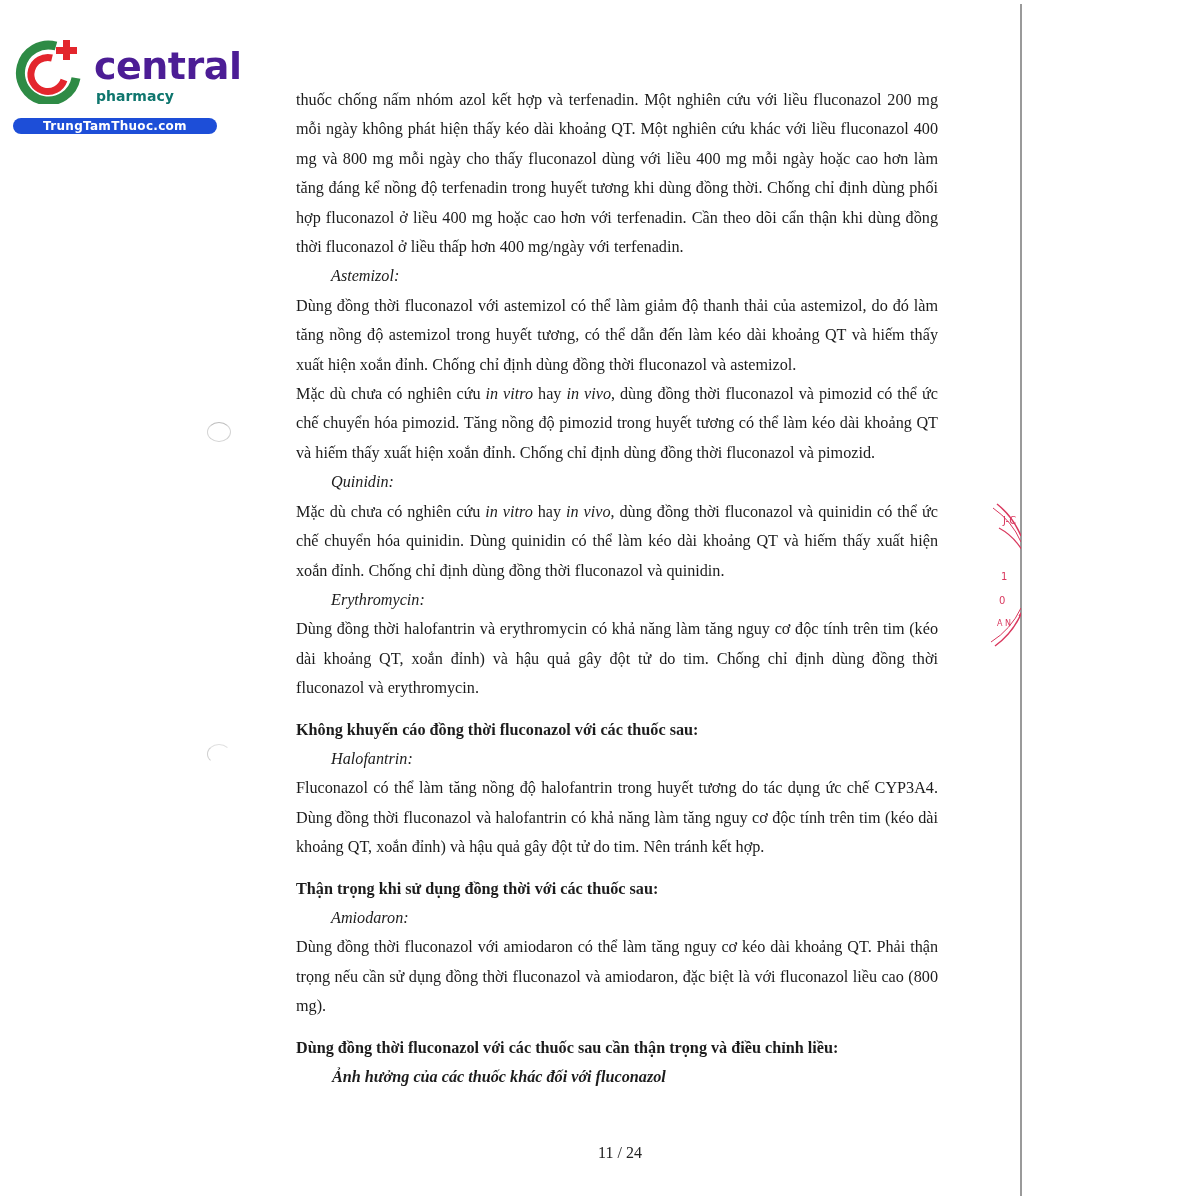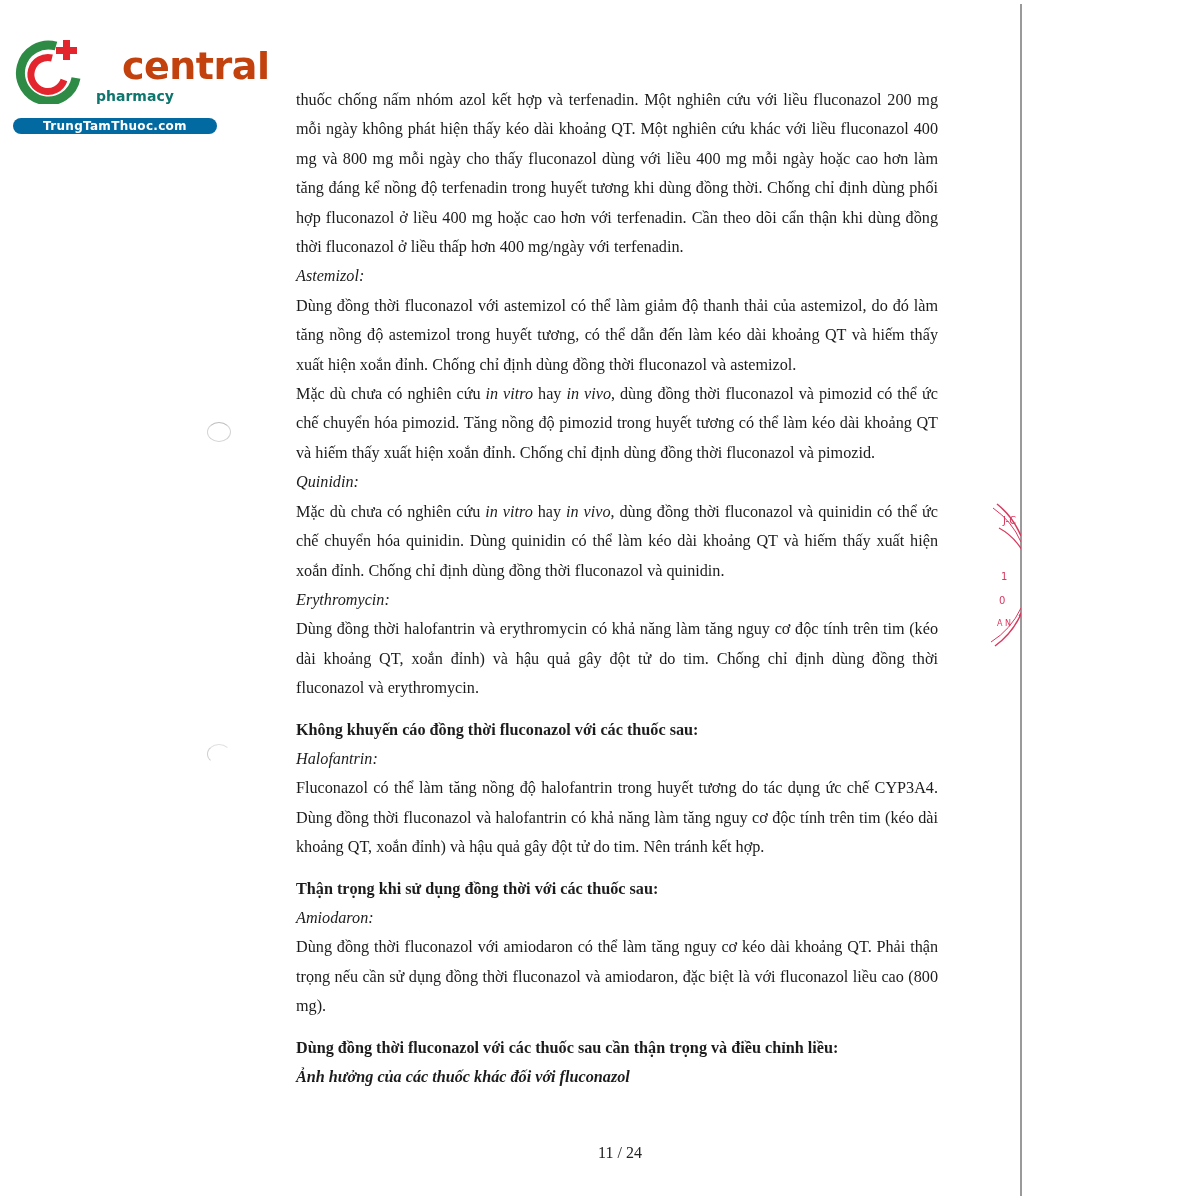--- a/index.html
+++ b/index.html
@@ -13,41 +13,41 @@
     position:absolute; left:1020px; top:4px; width:2px; height:1192px;
     background:#9a9a9a;
   }
   .logo {
     position:absolute; left:8px; top:36px; width:210px; height:102px;
   }
   .logo-mark { position:absolute; left:4px; top:2px; width:72px; height:66px; }
   .logo-brand {
     position:absolute; left:86px; top:10px;
     font-family:"DejaVu Sans", sans-serif; font-weight:bold;
-    font-size:38px; letter-spacing:-0.5px; color:#c2410c; line-height:40px;margin-left:28px;
+    font-size:38px; letter-spacing:-0.5px; color:#4c1d95; line-height:40px;
   }
   .logo-sub {
     position:absolute; left:88px; top:52px;
     font-family:"DejaVu Sans", sans-serif; font-weight:bold;
     font-size:14px; color:#0f766e; line-height:16px;
   }
   .logo-url {
     position:absolute; left:5px; top:82px; width:204px; height:16px;
-    border-radius:8px; background:#0369a1; color:#ffffff;
+    border-radius:8px; background:#1d4ed8; color:#ffffff;
     font-family:"DejaVu Sans", sans-serif; font-weight:bold; font-size:12px;
     line-height:16px; text-align:center; letter-spacing:0.3px;
   }
   .content {
     position:absolute; left:296px; top:86px; width:642px;
     font-size:16.2px; line-height:29.4px;
   }
   .content p { margin:0; text-align:justify; }
-  .content .label { font-style:italic; }
+  .content .label { font-style:italic;margin-left:35px; }
   .content .heading { font-weight:bold;margin-top:12px; }
-  .content .subheading { font-weight:bold; font-style:italic; }
+  .content .subheading { font-weight:bold; font-style:italic;margin-left:36px; }
   .punch {
     position:absolute; width:22px; height:18px; border-radius:50%;
     border:1px solid #d4d4d4; border-top-color:#bdbdbd;
   }
   .punch-1 { left:207px; top:422px; }
   .punch-2 { left:207px; top:744px; border-color:#e0e0e0 transparent transparent #cfcfcf; }
   .stamp {
     position:absolute; left:985px; top:496px; width:36px; height:160px; overflow:hidden;
   }
   .page-number {

